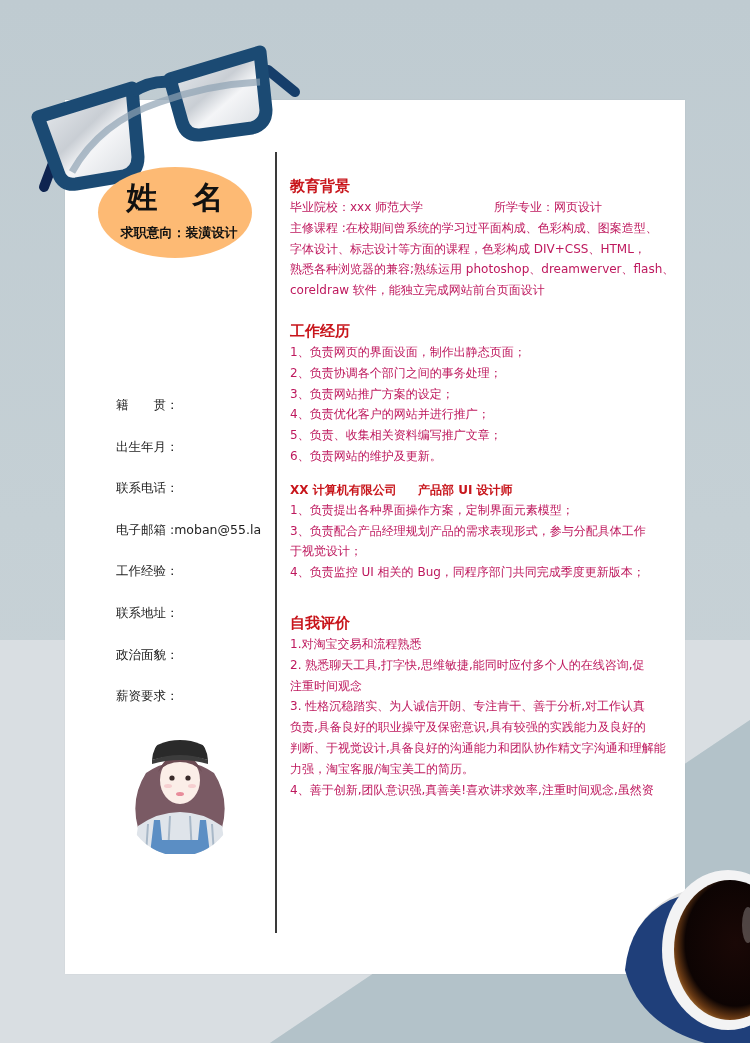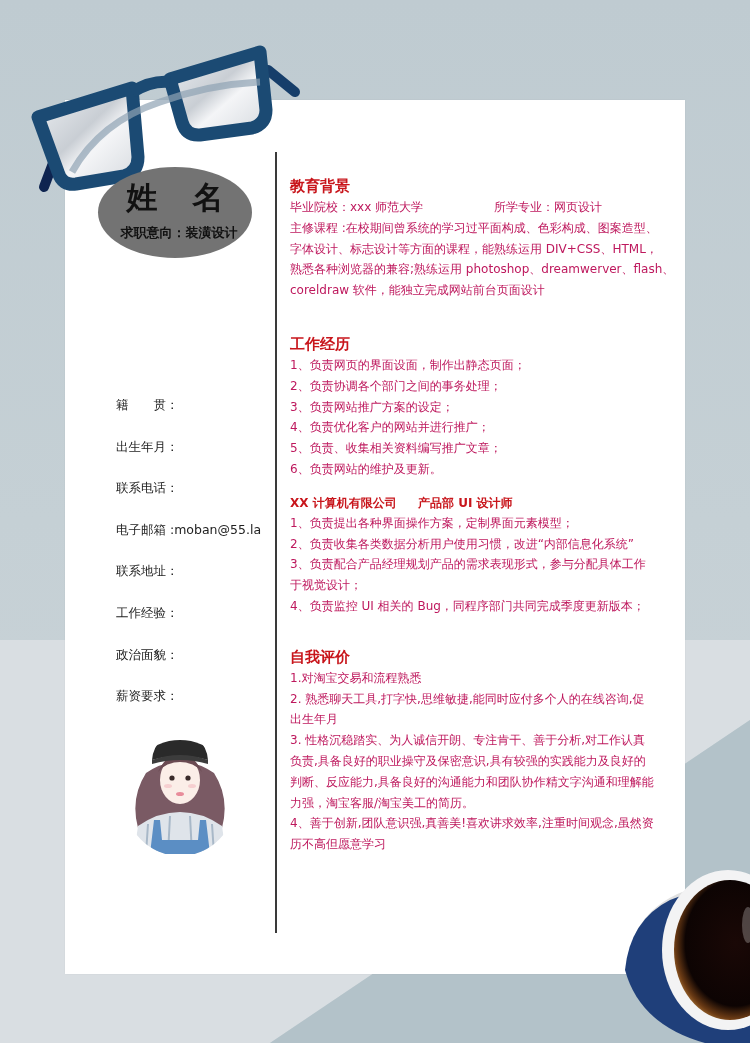--- a/index.html
+++ b/index.html
@@ -29,21 +29,21 @@
     background: #ffffff;
     box-shadow: 0 0 2px rgba(0,0,0,0.05);
   }
   .divider {
     position: absolute; left: 275px; top: 152px; width: 2px; height: 781px;
     background: #3a3a3a;
   }
   .name-oval {
     position: absolute; left: 98px; top: 167px; width: 154px; height: 91px;
     border-radius: 50%;
-    background: #737373;
+    background: #fdba74;
     text-align: center;
   }
   .name-oval .name {
     position: absolute; left: 0; right: 0; top: 10px;
     font-size: 31px; font-weight: bold; color: #111; letter-spacing: 12px;
     padding-left: 12px;
     font-family: "DejaVu Sans", sans-serif;
   }
   .name-oval .intent {
     position: absolute; left: 8px; right: 0; top: 57px;
@@ -111,22 +111,22 @@
 <div class="name-oval">
   <div class="name">姓 名</div>
   <div class="intent">求职意向：装潢设计</div>
 </div>
 
 <div class="info-list">
   <div class="info-item"><span>籍　　贯：</span><span></span></div>
   <div class="info-item"><span>出生年月：</span><span></span></div>
   <div class="info-item"><span>联系电话：</span><span></span></div>
   <div class="info-item"><span>电子邮箱 :</span><span>moban@55.la</span></div>
+  <div class="info-item"><span>工作经验：</span><span></span></div>
   <div class="info-item"><span>联系地址：</span><span></span></div>
-  <div class="info-item"><span>工作经验：</span><span></span></div>
   <div class="info-item"><span>政治面貌：</span><span></span></div>
   <div class="info-item"><span>薪资要求：</span><span></span></div>
 </div>
 
 <svg class="avatar" viewBox="0 0 112 126">
   <defs>
     <clipPath id="avclip">
         <ellipse cx="56" cy="70" rx="56" ry="58"></ellipse>
       </clipPath>
   </defs>
@@ -155,55 +155,53 @@
 </svg>
 
 <div class="content">
 
   <div>
     <div class="sec-title">教育背景</div>
     <div class="line row2">
       <span style="width:204px">毕业院校：xxx 师范大学</span><span>所学专业：网页设计</span>
     </div>
     <div class="line">主修课程 :在校期间曾系统的学习过平面构成、色彩构成、图案造型、</div>
-    <div class="line">字体设计、标志设计等方面的课程，能熟练运用 DIV+CSS、HTML，</div>
+    <div class="line">字体设计、标志设计等方面的课程，色彩构成 DIV+CSS、HTML，</div>
     <div class="line">熟悉各种浏览器的兼容;熟练运用 photoshop、dreamwerver、flash、</div>
     <div class="line">coreldraw 软件，能独立完成网站前台页面设计</div>
   </div>
 
-  <div style="margin-top:32px">
+  <div style="margin-top:19px">
     <div class="sec-title">工作经历</div>
     <div class="line">1、负责网页的界面设面，制作出静态页面；</div>
     <div class="line">2、负责协调各个部门之间的事务处理；</div>
     <div class="line">3、负责网站推广方案的设定；</div>
     <div class="line">4、负责优化客户的网站并进行推广；</div>
     <div class="line">5、负责、收集相关资料编写推广文章；</div>
     <div class="line">6、负责网站的维护及更新。</div>
 
     <div class="sub-title" style="margin-top:13px">
       <span style="width:128px">XX 计算机有限公司</span><span>产品部  UI 设计师</span>
     </div>
     <div class="line">1、负责提出各种界面操作方案，定制界面元素模型；</div>
-    <div class="line">2、负责收集各类数据分析用户使用习惯，改进“内部信息化系统”</div>
     <div class="line">3、负责配合产品经理规划产品的需求表现形式，参与分配具体工作</div>
     <div class="line">于视觉设计；</div>
     <div class="line">4、负责监控 UI 相关的 Bug，同程序部门共同完成季度更新版本；</div>
   </div>
 
   <div style="margin-top:29px">
     <div class="sec-title">自我评价</div>
     <div class="line">1.对淘宝交易和流程熟悉</div>
     <div class="line">2. 熟悉聊天工具,打字快,思维敏捷,能同时应付多个人的在线咨询,促</div>
-    <div class="line">出生年月</div>
+    <div class="line">注重时间观念</div>
     <div class="line">3. 性格沉稳踏实、为人诚信开朗、专注肯干、善于分析,对工作认真</div>
     <div class="line">负责,具备良好的职业操守及保密意识,具有较强的实践能力及良好的</div>
-    <div class="line">判断、反应能力,具备良好的沟通能力和团队协作精文字沟通和理解能</div>
+    <div class="line">判断、于视觉设计,具备良好的沟通能力和团队协作精文字沟通和理解能</div>
     <div class="line">力强，淘宝客服/淘宝美工的简历。</div>
     <div class="line">4、善于创新,团队意识强,真善美!喜欢讲求效率,注重时间观念,虽然资</div>
-    <div class="line">历不高但愿意学习</div>
   </div>
 </div>
 
 <svg class="cup" viewBox="0 0 140 193">
   <defs>
     <radialGradient id="coffee" cx="0.55" cy="0.45" r="0.6">
       <stop offset="0" stop-color="#1a0806"></stop>
       <stop offset="0.75" stop-color="#0d0403"></stop>
       <stop offset="0.9" stop-color="#6a3a14"></stop>
       <stop offset="1" stop-color="#b07a3a"></stop>

